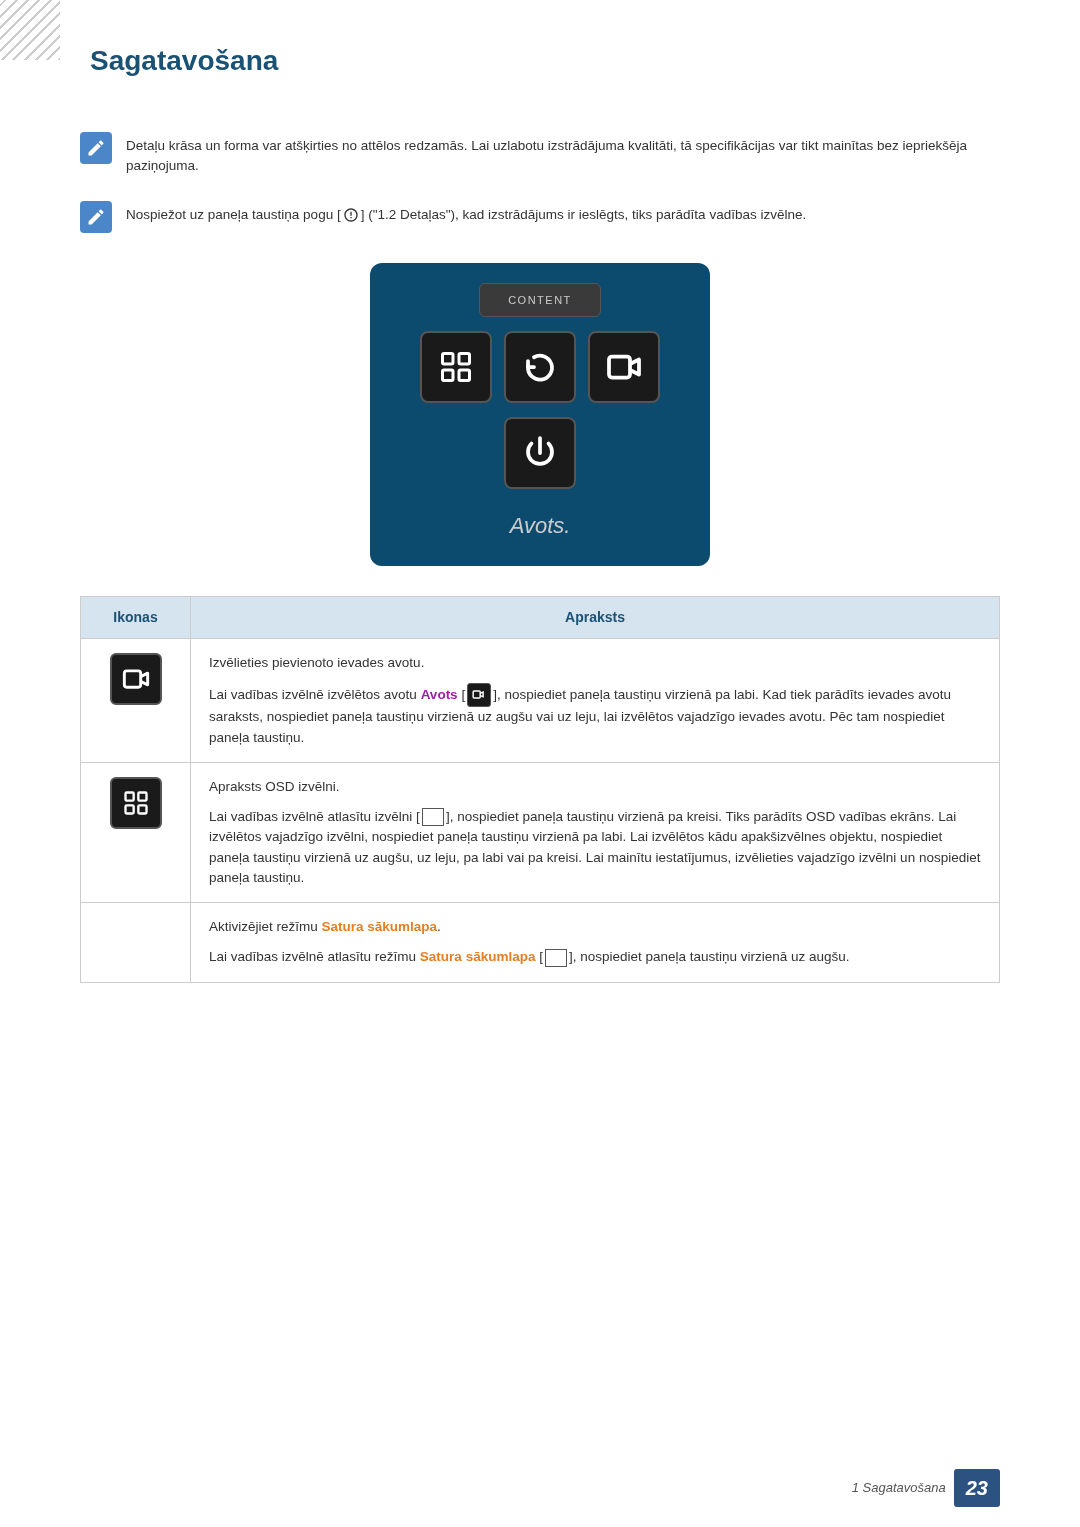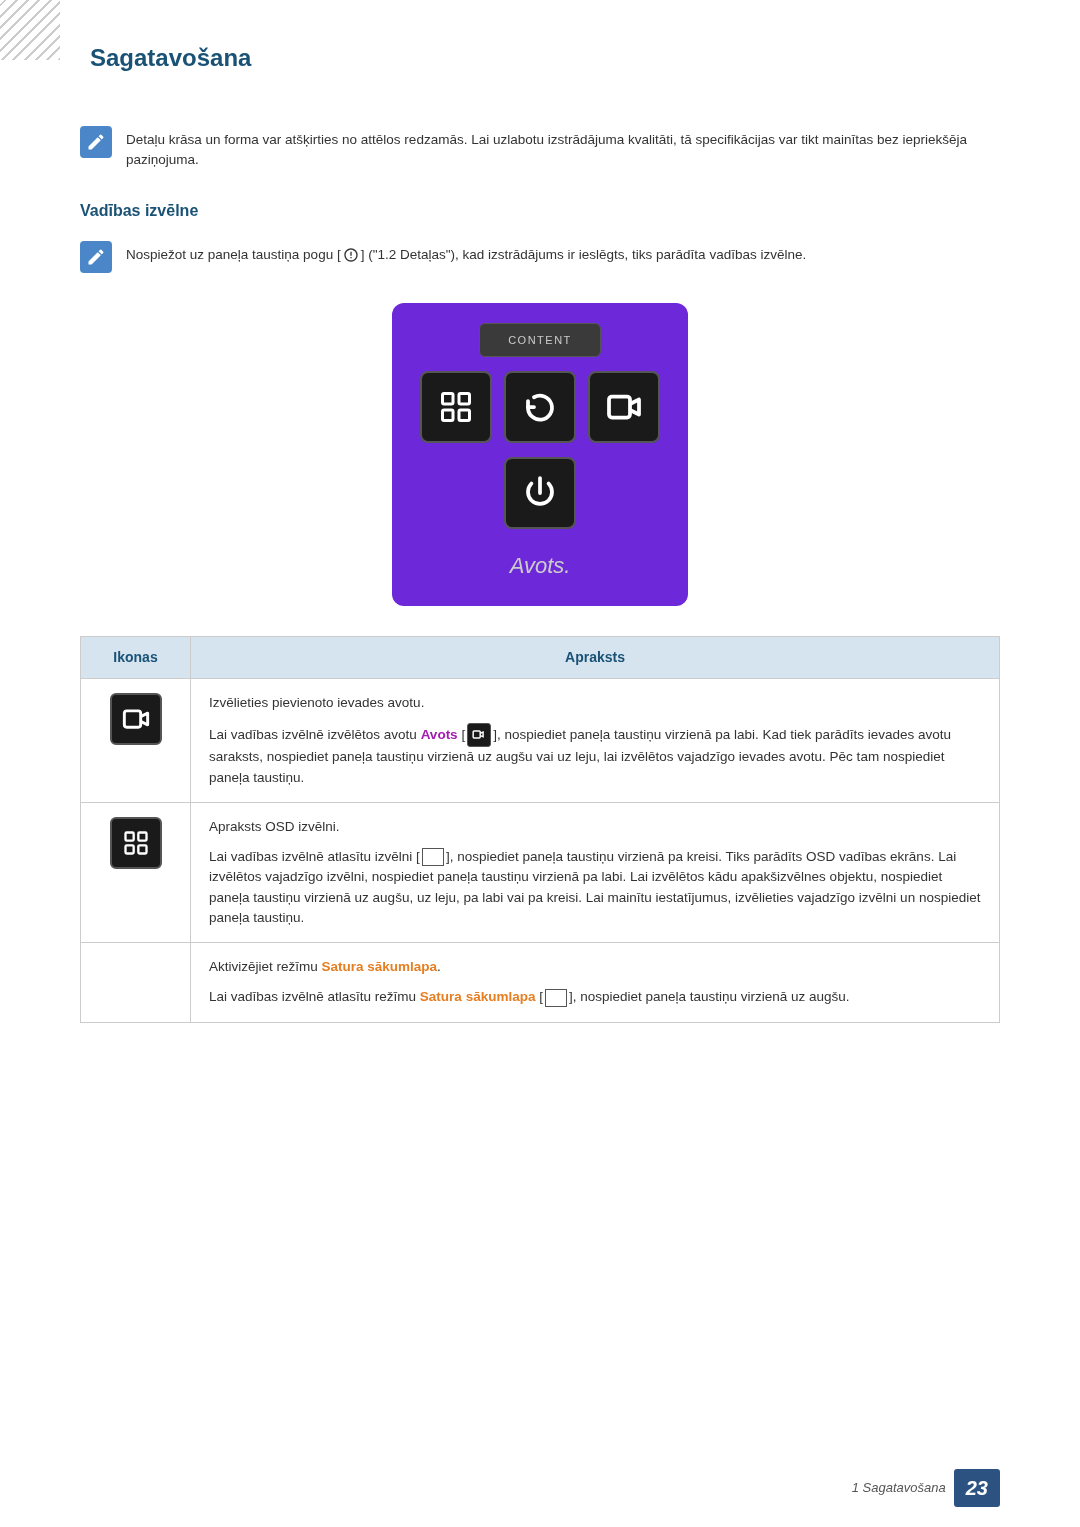--- a/index.html
+++ b/index.html
@@ -38,21 +38,21 @@
       background: repeating-linear-gradient(
         -45deg,
         #ccc,
         #ccc 2px,
         transparent 2px,
         transparent 8px
       );
     }
 
     .page-title {
-      font-size: 24px;
+      font-size: 28px;
       font-weight: bold;
       color: #1a5276;
       margin-bottom: 50px;
       padding-left: 10px;
     }
 
     .note-box {
       display: flex;
       align-items: flex-start;
       gap: 14px;
@@ -90,22 +90,22 @@
     }
 
     
     .panel-container {
       display: flex;
       justify-content: center;
       margin: 30px 0 30px 0;
     }
 
     .control-panel {
-      width: 296px;
-      background: #6d28d9;
+      width: 340px;
+      background: #0c4a6e;
       border-radius: 12px;
       padding: 20px;
       display: flex;
       flex-direction: column;
       align-items: center;
       gap: 14px;
     }
 
     .content-label-box {
       background: #3a3a3a;
@@ -306,21 +306,20 @@
 
   <div class="note-box">
     <div class="note-icon">
       <svg viewBox="0 0 24 24">
         <path d="M3 17.25V21h3.75L17.81 9.94l-3.75-3.75L3 17.25zM20.71 7.04a1 1 0 0 0 0-1.41l-2.34-2.34a1 1 0 0 0-1.41 0l-1.83 1.83 3.75 3.75 1.83-1.83z" fill="white"></path>
       </svg>
     </div>
     <p class="note-text">Detaļu krāsa un forma var atšķirties no attēlos redzamās. Lai uzlabotu izstrādājuma kvalitāti, tā specifikācijas var tikt mainītas bez iepriekšēja paziņojuma.</p>
   </div>
 
-  <h2 class="section-title">Vadības izvēlne</h2>
 
   <div class="note-box">
     <div class="note-icon">
       <svg viewBox="0 0 24 24">
         <path d="M3 17.25V21h3.75L17.81 9.94l-3.75-3.75L3 17.25zM20.71 7.04a1 1 0 0 0 0-1.41l-2.34-2.34a1 1 0 0 0-1.41 0l-1.83 1.83 3.75 3.75 1.83-1.83z" fill="white"></path>
       </svg>
     </div>
     <p class="note-text">
       <span>Nospiežot uz paneļa taustiņa pogu [</span><span style="display:inline-flex;align-items:center;vertical-align:middle;margin:0 2px;">
           <svg viewBox="0 0 24 24" width="16" height="16">

